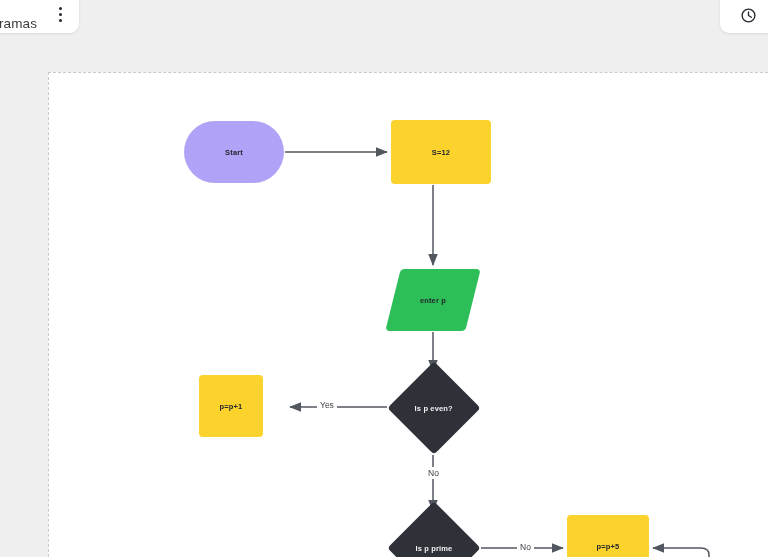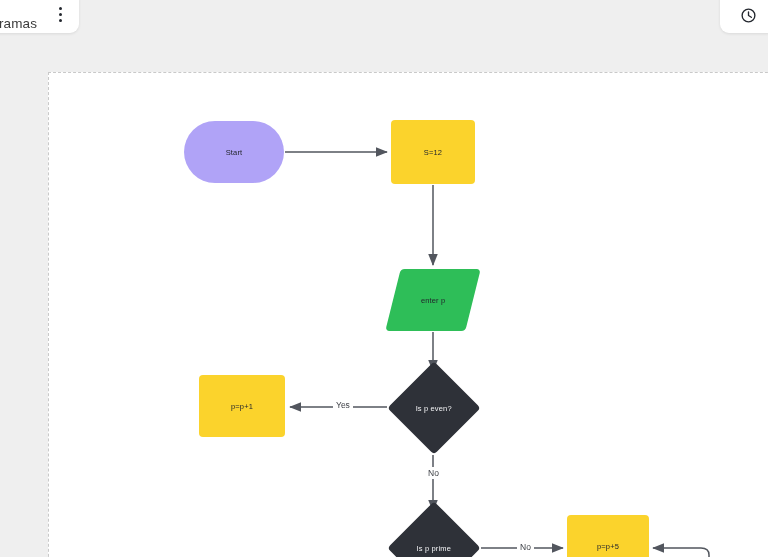--- a/index.html
+++ b/index.html
@@ -117,20 +117,21 @@
     box-sizing: border-box;
     z-index: 12;
   }
   .node .lbl {
     font-size: 7.5px;
     letter-spacing: .15px;
     text-align: center;
     line-height: 1.2;
     pointer-events: none;
     white-space: nowrap;
+    font-weight: bold;
   }
 
   .n-terminal {
     border-radius: 48px;
   }
   .n-process {
     border-radius: 4px;
   }
   .n-io {
     border-radius: 4px;
@@ -193,45 +194,45 @@
 
         <path d="M432,475 L514,475" fill="none" stroke="#52565e" stroke-width="1.5" marker-end="url(#arrow)"></path>
 
         <path d="M660,520 L660,482 Q660,475 652,475 L604,475" fill="none" stroke="#52565e" stroke-width="1.5" marker-end="url(#arrow)"></path>
       </svg>
 
       <div class="node n-terminal" style="left:135px; top:48px; width:100px; height:62px; background:#b0a3f7;">
         <span class="lbl dark-txt">Start</span>
       </div>
 
-      <div class="node n-process" style="left:342px; top:47px; width:84px; height:64px; background:#fbd32c;">
+      <div class="node n-process" style="left:342px; top:47px; width:100px; height:64px; background:#fbd32c;">
         <span class="lbl dark-txt">S=12</span>
       </div>
 
       <div class="node n-io" style="left:344px; top:196px; width:80px; height:62px; background:#2ebe58;">
         <span class="lbl dark-txt">enter p</span>
       </div>
 
       <div class="node n-decision" style="left:352px; top:302px; width:66px; height:66px; background:#2e3138;">
         <span class="lbl light-txt">Is p even?</span>
       </div>
 
-      <div class="node n-process" style="left:150px; top:302px; width:86px; height:62px; background:#fbd32c;">
+      <div class="node n-process" style="left:150px; top:302px; width:64px; height:62px; background:#fbd32c;">
         <span class="lbl dark-txt">p=p+1</span>
       </div>
 
       <div class="node n-decision" style="left:352px; top:442px; width:66px; height:66px; background:#2e3138;">
         <span class="lbl light-txt">Is p prime</span>
       </div>
 
       <div class="node n-process" style="left:518px; top:442px; width:82px; height:62px; background:#fbd32c;">
         <span class="lbl dark-txt">p=p+5</span>
       </div>
 
-      <div class="edge-label" style="left:284px; top:326px;">Yes</div>
+      <div class="edge-label" style="left:268px; top:326px;">Yes</div>
 
       <div class="edge-label" style="left:376px; top:394px;">No</div>
 
       <div class="edge-label" style="left:468px; top:468px;">No</div>
 
     </div>
   </div>
 
   <div class="topbar"></div>
 

